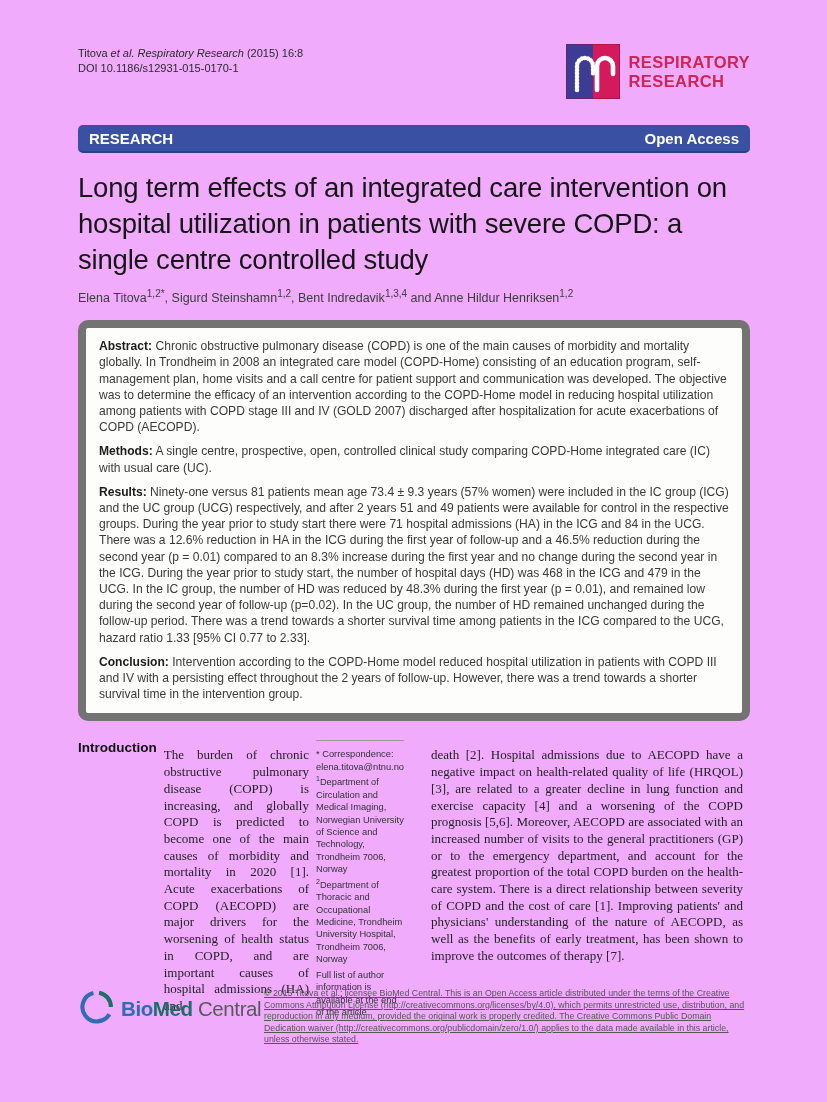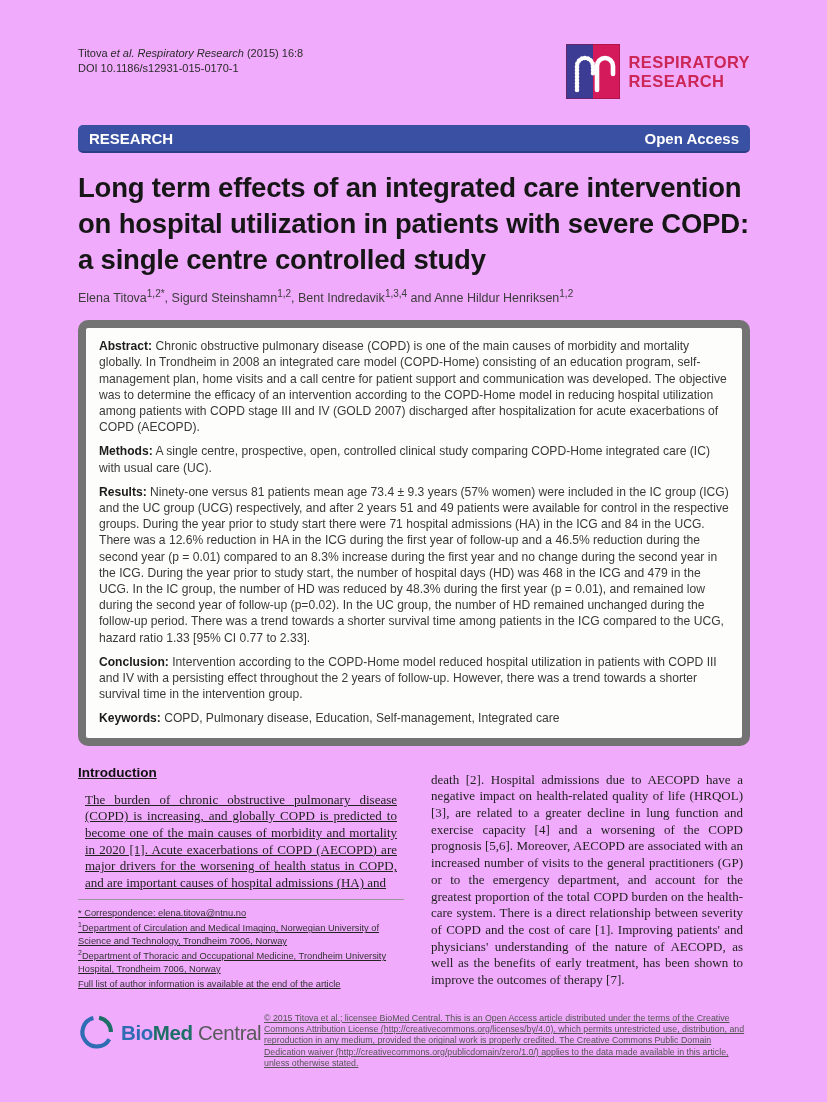--- a/index.html
+++ b/index.html
@@ -26,21 +26,21 @@
     background:#3a51a3;
     border-bottom:2px solid #2c3f85;
     border-radius:5px;
     color:#fff;font-weight:bold;font-size:15px;
     display:flex;justify-content:space-between;align-items:center;
     padding:4px 11px;height:18px;
   }
   
   h1.title{
     margin:17px 0 0 0;
-    font-weight:700;
+    font-weight:400;
     font-size:27.5px;line-height:36px;
     letter-spacing:-0.2px;
     color:#161616;
   }
   .authors{margin-top:10px;font-size:12.5px;color:#3c3c3c;}
   .authors sup{font-size:10px;}
   
   .abstract-box{
     margin-top:15px;
     border:8px solid #737373;
@@ -50,21 +50,21 @@
   }
   .abs-p{
     margin:0 0 8px 0;
     font-size:12.1px;line-height:16.2px;color:#3a3a3a;
   }
   .abs-p:last-child{margin-bottom:2px;}
   .abs-p b{color:#1c1c1c;}
   
   .columns{display:flex;gap:20px;margin-top:19px;height:224px;}
   .col{width:326px;box-sizing:border-box;}
-  .col-left{display:flex;flex-direction:column;text-decoration:underline;}
+  .col-left{display:flex;}
   h2.sec{font-size:13.5px;font-weight:bold;color:#111;margin:0 0 5px 0;}
   .body-p{
     font-family:"Liberation Serif",serif;
     font-size:13px;line-height:16.7px;
     text-align:justify;color:#1f1f1f;margin:7px;
   }
   .footnotes{margin-top:auto;font-size:9.3px;line-height:12.4px;color:#333;}
   .fn-rule{border-top:1px solid #999;margin-bottom:4px;}
   .fn-line sup{font-size:7px;}
   
@@ -115,21 +115,20 @@
   <h1 class="title">Long term effects of an integrated care intervention on hospital utilization in patients with severe COPD: a single centre controlled study</h1>
   <div class="authors">
     <span>Elena Titova</span><sup>1,2*</sup><span>, Sigurd Steinshamn</span><sup>1,2</sup><span>, Bent Indredavik</span><sup>1,3,4</sup><span> and Anne Hildur Henriksen</span><sup>1,2</sup>
   </div>
 
   <div class="abstract-box">
     <p class="abs-p"><b>Abstract:</b><span> Chronic obstructive pulmonary disease (COPD) is one of the main causes of morbidity and mortality globally. In Trondheim in 2008 an integrated care model (COPD-Home) consisting of an education program, self-management plan, home visits and a call centre for patient support and communication was developed. The objective was to determine the efficacy of an intervention according to the COPD-Home model in reducing hospital utilization among patients with COPD stage III and IV (GOLD 2007) discharged after hospitalization for acute exacerbations of COPD (AECOPD).</span></p>
     <p class="abs-p"><b>Methods:</b><span> A single centre, prospective, open, controlled clinical study comparing COPD-Home integrated care (IC) with usual care (UC).</span></p>
     <p class="abs-p"><b>Results:</b><span> Ninety-one versus 81 patients mean age 73.4 ± 9.3 years (57% women) were included in the IC group (ICG) and the UC group (UCG) respectively, and after 2 years 51 and 49 patients were available for control in the respective groups. During the year prior to study start there were 71 hospital admissions (HA) in the ICG and 84 in the UCG. There was a 12.6% reduction in HA in the ICG during the first year of follow-up and a 46.5% reduction during the second year (p = 0.01) compared to an 8.3% increase during the first year and no change during the second year in the ICG. During the year prior to study start, the number of hospital days (HD) was 468 in the ICG and 479 in the UCG. In the IC group, the number of HD was reduced by 48.3% during the first year (p = 0.01), and remained low during the second year of follow-up (p=0.02). In the UC group, the number of HD remained unchanged during the follow-up period. There was a trend towards a shorter survival time among patients in the ICG compared to the UCG, hazard ratio 1.33 [95% CI 0.77 to 2.33].</span></p>
     <p class="abs-p"><b>Conclusion:</b><span> Intervention according to the COPD-Home model reduced hospital utilization in patients with COPD III and IV with a persisting effect throughout the 2 years of follow-up. However, there was a trend towards a shorter survival time in the intervention group.</span></p>
-    <p class="abs-p"><b>Keywords:</b><span> COPD, Pulmonary disease, Education, Self-management, Integrated care</span></p>
   </div>
 
   <div class="columns">
     <div class="col col-left">
       <h2 class="sec">Introduction</h2>
       <p class="body-p">The burden of chronic obstructive pulmonary disease (COPD) is increasing, and globally COPD is predicted to become one of the main causes of morbidity and mortality in 2020 [1]. Acute exacerbations of COPD (AECOPD) are major drivers for the worsening of health status in COPD, and are important causes of hospital admissions (HA) and</p>
       <div class="footnotes">
         <div class="fn-rule"></div>
         <div class="fn-line"><sup></sup><span>* Correspondence: elena.titova@ntnu.no</span></div>
         <div class="fn-line"><sup>1</sup><span>Department of Circulation and Medical Imaging, Norwegian University of Science and Technology, Trondheim 7006, Norway</span></div>

